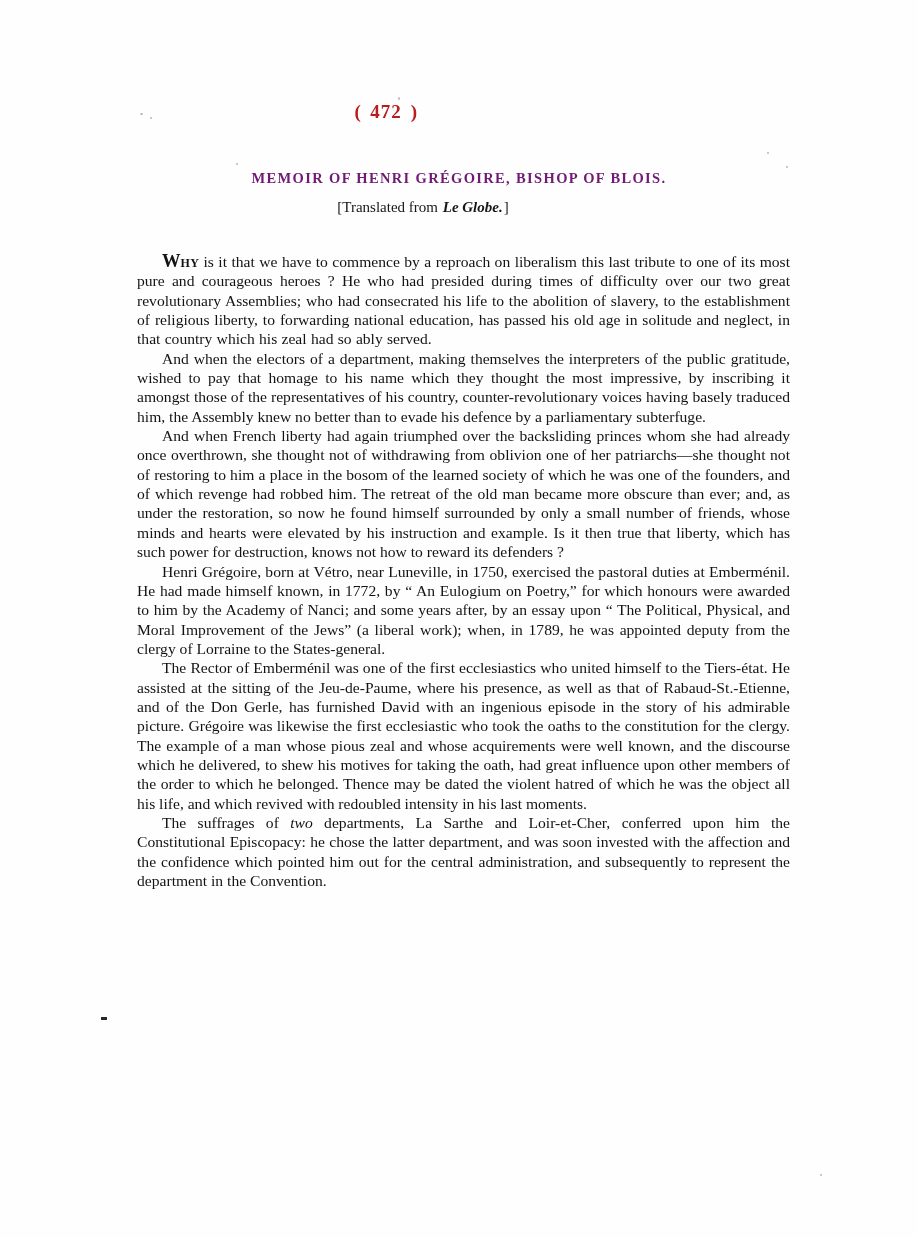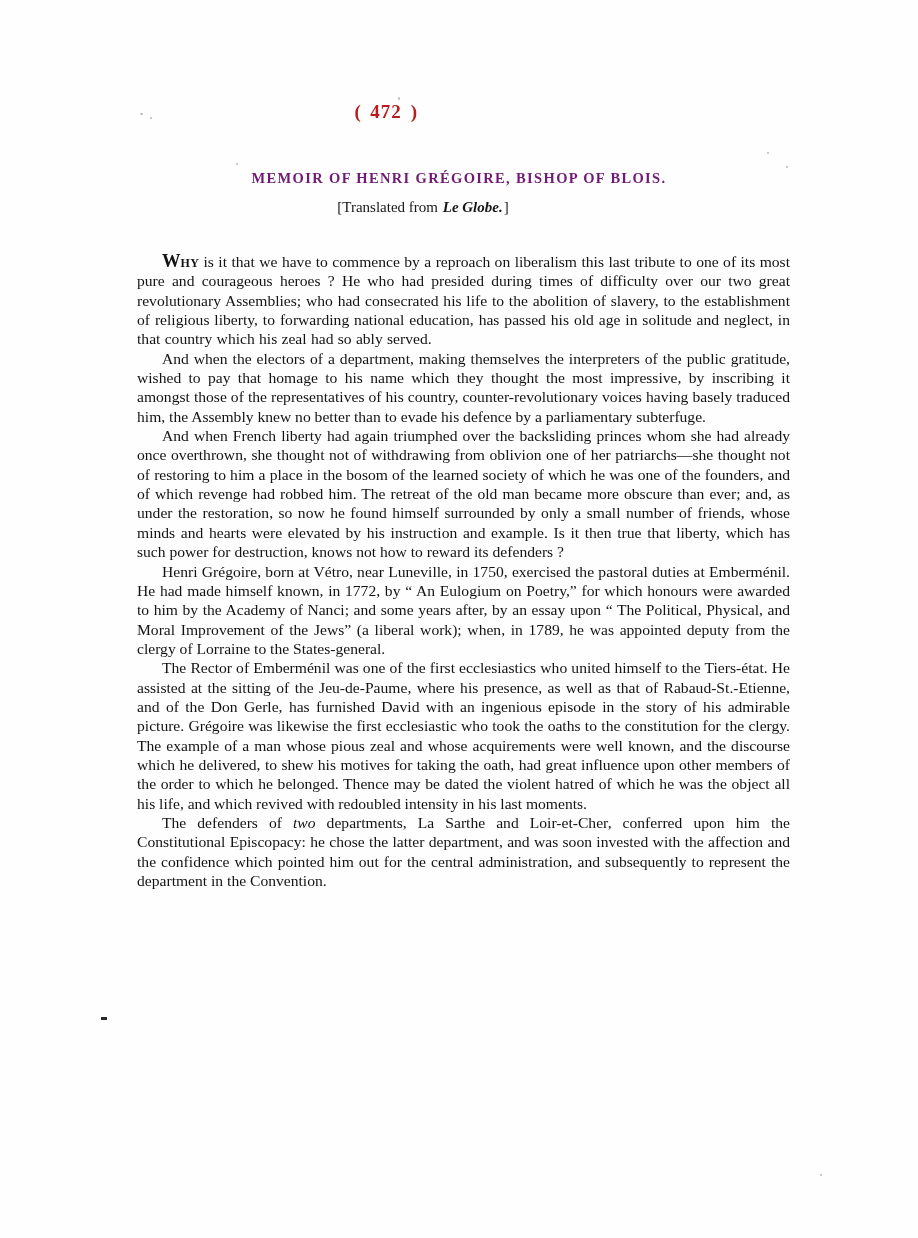--- a/index.html
+++ b/index.html
@@ -152,18 +152,18 @@
 
     <p class="para">And when the electors of a department, making themselves the interpreters of the public gratitude, wished to pay that homage to his name which they thought the most impressive, by inscribing it amongst those of the representatives of his country, counter-revolutionary voices having basely traduced him, the Assembly knew no better than to evade his defence by a parliamentary subterfuge.</p>
 
     <p class="para">And when French liberty had again triumphed over the backsliding princes whom she had already once overthrown, she thought not of withdrawing from oblivion one of her patriarchs—she thought not of restoring to him a place in the bosom of the learned society of which he was one of the founders, and of which revenge had robbed him.  The retreat of the old man became more obscure than ever; and, as under the restoration, so now he found himself surrounded by only a small number of friends, whose minds and hearts were elevated by his instruction and example.  Is it then true that liberty, which has such power for destruction, knows not how to reward its defenders ?</p>
 
     <p class="para">Henri Grégoire, born at Vétro, near Luneville, in 1750, exercised the pastoral duties at Emberménil.  He had made himself known, in 1772, by “ An Eulogium on Poetry,” for which honours were awarded to him by the Academy of Nanci; and some years after, by an essay upon “ The Political, Physical, and Moral Improvement of the Jews” (a liberal work); when, in 1789, he was appointed deputy from the clergy of Lorraine to the States-general.</p>
 
     <p class="para">The Rector of Emberménil was one of the first ecclesiastics who united himself to the Tiers-état.  He assisted at the sitting of the Jeu-de-Paume, where his presence, as well as that of Rabaud-St.-Etienne, and of the Don Gerle, has furnished David with an ingenious episode in the story of his admirable picture.  Grégoire was likewise the first ecclesiastic who took the oaths to the constitution for the clergy.  The example of a man whose pious zeal and whose acquirements were well known, and the discourse which he delivered, to shew his motives for taking the oath, had great influence upon other members of the order to which he belonged.  Thence may be dated the violent hatred of which he was the object all his life, and which revived with redoubled intensity in his last moments.</p>
 
     <p class="para">
-      <span>The defenders of </span><em class="it">two</em><span> departments, La Sarthe and Loir-et-Cher, conferred upon him the Constitutional Episcopacy: he chose the latter department, and was soon invested with the affection and the confidence which pointed him out for the central administration, and subsequently to represent the department in the Convention.</span>
+      <span>The suffrages of </span><em class="it">two</em><span> departments, La Sarthe and Loir-et-Cher, conferred upon him the Constitutional Episcopacy: he chose the latter department, and was soon invested with the affection and the confidence which pointed him out for the central administration, and subsequently to represent the department in the Convention.</span>
     </p>
 
 
   </div>
 </div>
 
 </body></html>

